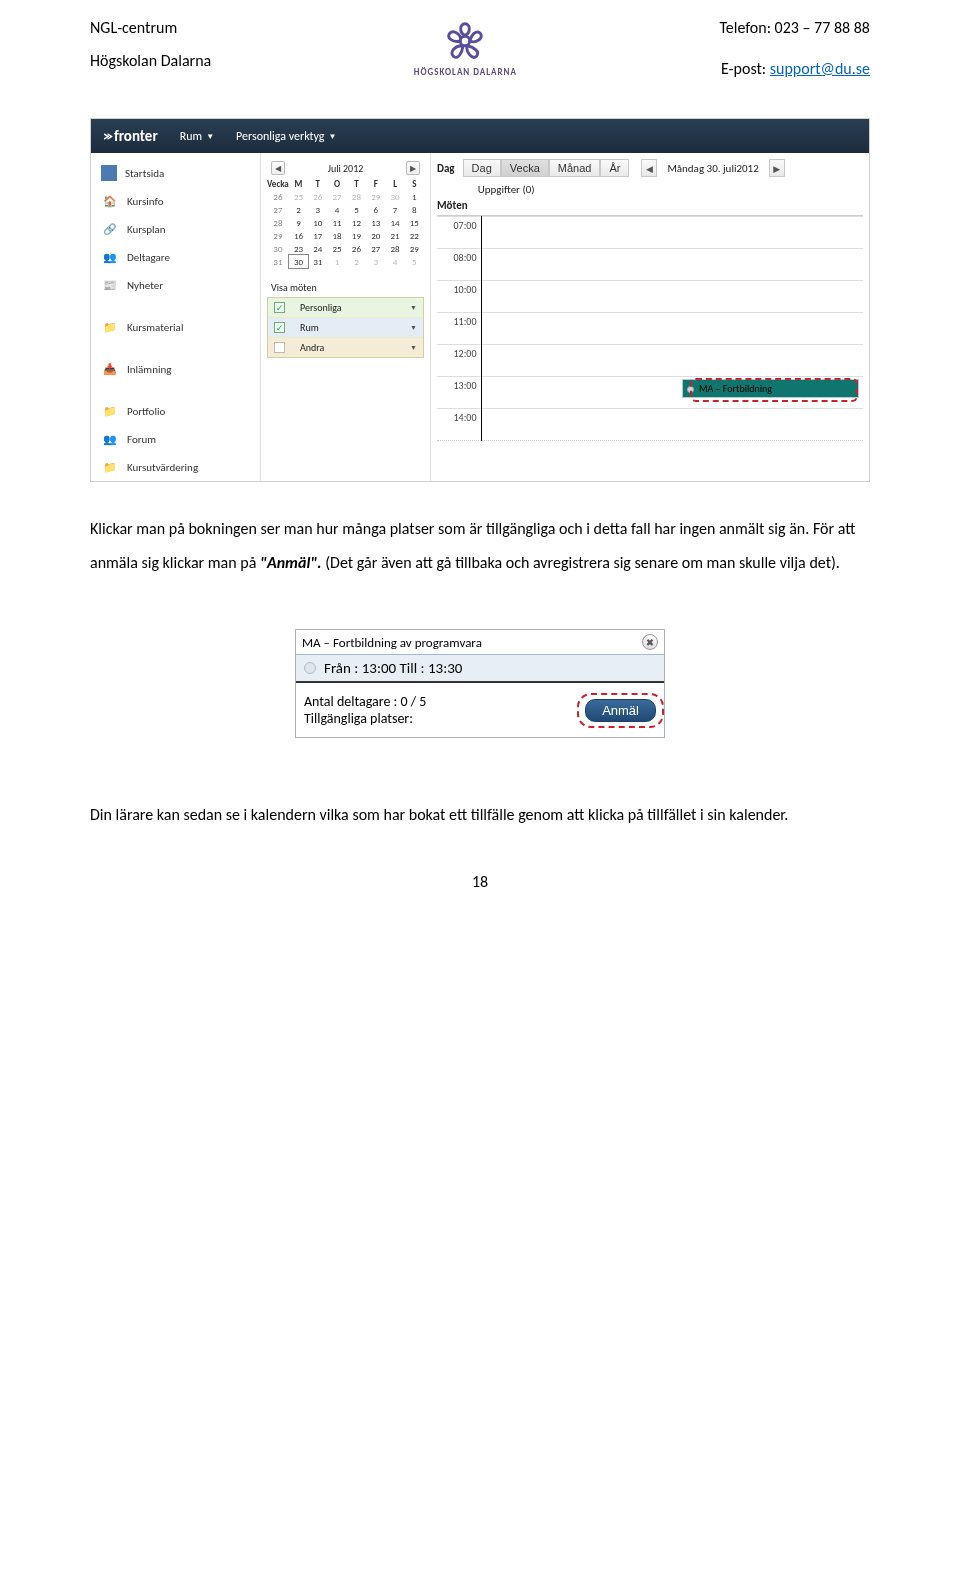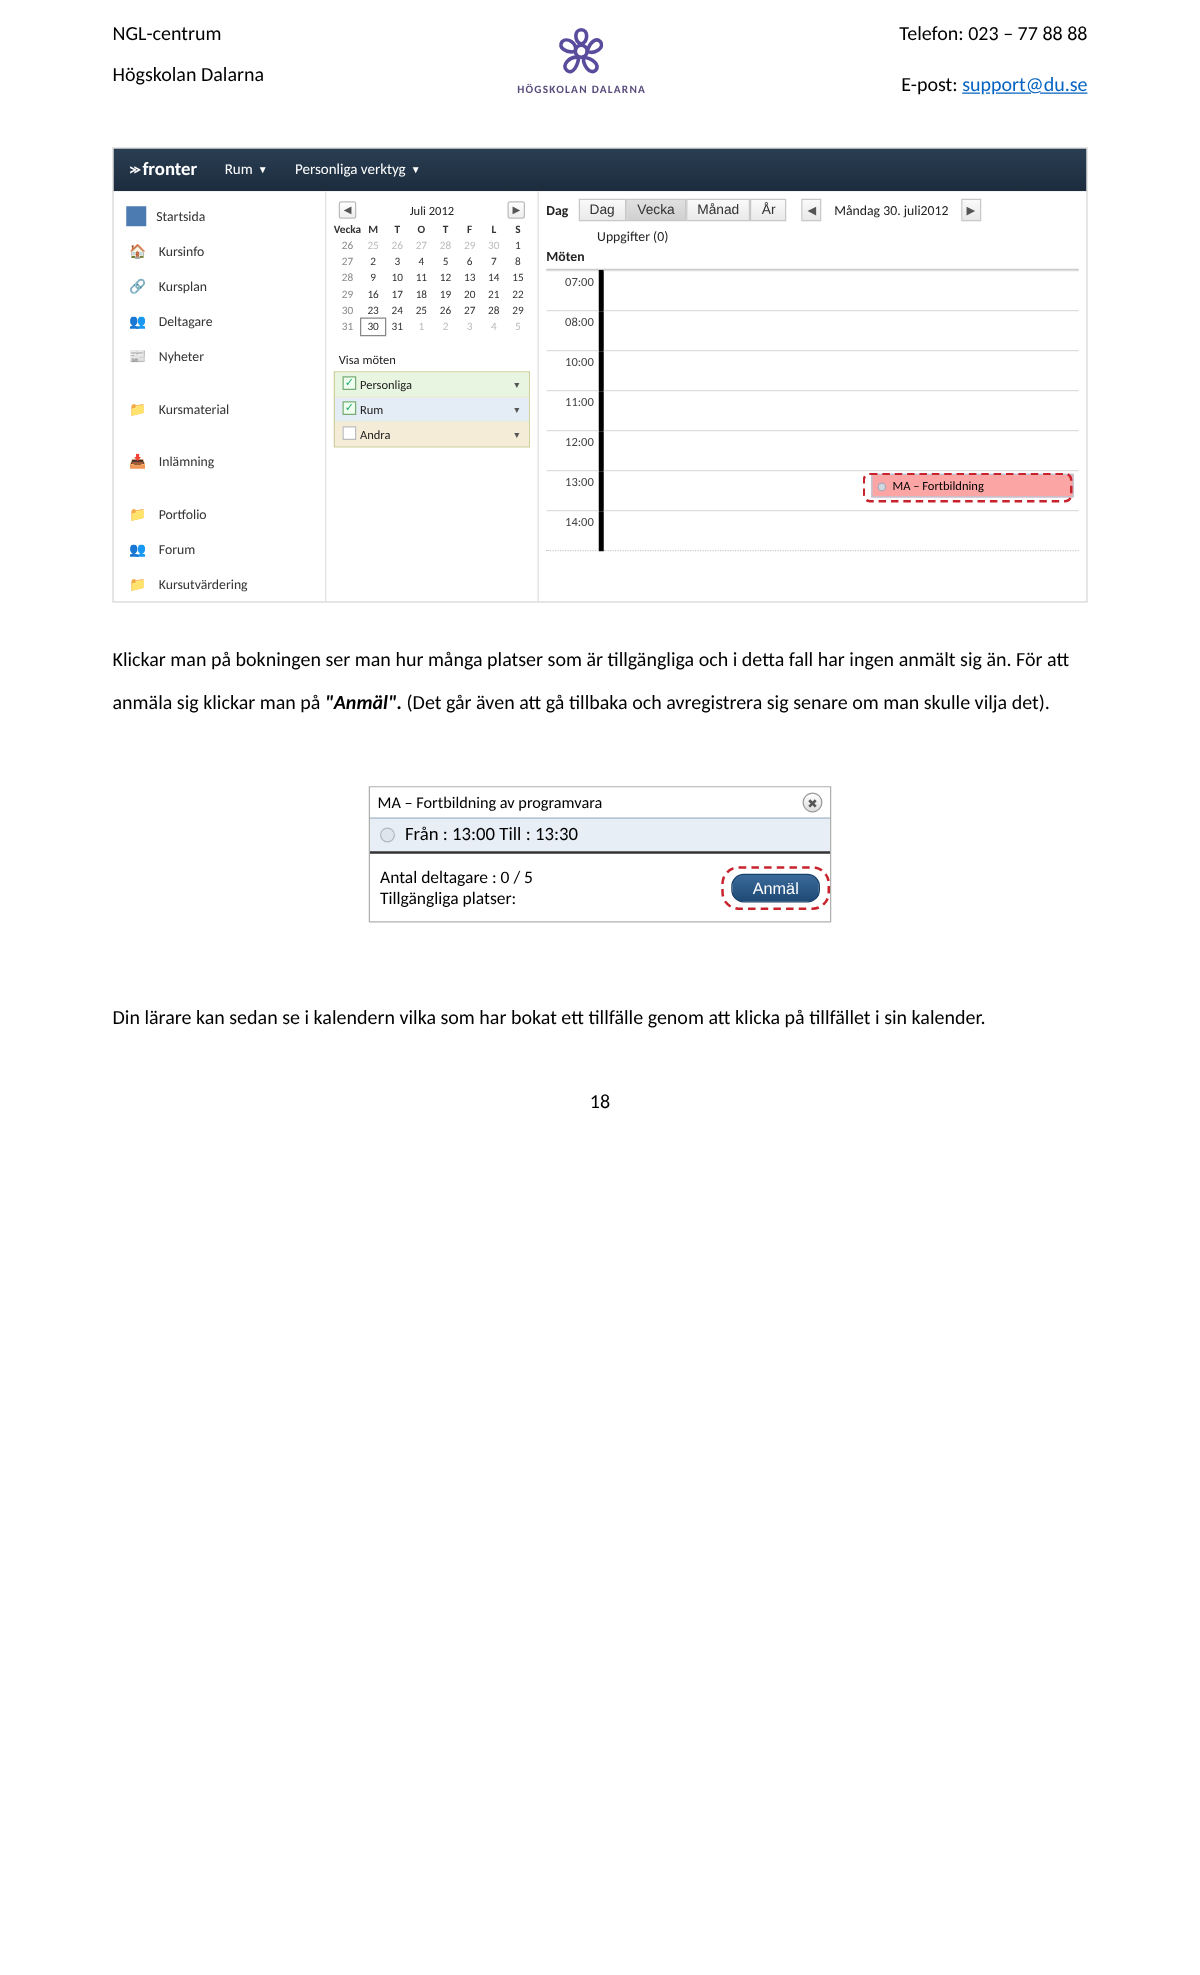--- a/index.html
+++ b/index.html
@@ -47,45 +47,45 @@
   .cal-grid th { font-weight: bold; color:#333; }
   .wknum { color:#888; }
   .other-month { color:#bbb; }
   .today-cell { outline: 1px solid #888; }
   
   .show-meet { margin-top: 10px; }
   .show-meet-head { font-size: 10px; padding: 3px 4px; }
   .show-meet-box { border:1px solid #cfcfa0; background:#fbfbe8; }
   .chk-row { display:flex; align-items:center; justify-content:space-between; padding: 3px 6px; font-size:10px; border-bottom:1px solid #ececc8;}
   .chk-row:last-child { border-bottom: none; }
-  .chk-left { display:flex; gap:3px;}
+  .chk-left { display:flex; align-items:center; gap:15px;}
   .chk { width:11px; height:11px; border:1px solid #7a7; background:#efe; }
   .chk.checked::after { content:"✓"; font-size:9px; color:#2a7; display:block; line-height:9px; text-align:center;}
   .chk.plain { background:#fff; border-color:#bbb;}
   .drop-tri { font-size:7px; color:#555;}
   .row-green { background:#e8f5e0; }
   .row-blue { background:#e4ecf5; }
   .row-tan  { background:#f5ecd8; }
   
   .day-col { flex: 1; padding: 6px 6px 0 6px; }
   .day-toolbar { display:flex; align-items:center; gap:2px; font-size:11px; margin-bottom:6px;}
   .view-btn { background: linear-gradient(#fafafa,#e9e9e9); border:1px solid #c8c8c8; padding:2px 8px; font-size:11px; color:#333;}
   .view-btn.active { background: linear-gradient(#e0e0e0,#d0d0d0); }
   .nav-arrow { width:16px; height:18px; border:1px solid #c8c8c8; background: linear-gradient(#fafafa,#e9e9e9); display:flex; align-items:center; justify-content:center; font-size:9px; color:#555;}
   .date-label { padding: 0 8px; font-size: 11px; }
   
   .daycal-head { display:flex; gap:10px; font-size:11px; border-bottom:1px solid #ccc; padding-bottom:3px; margin-bottom:0;}
   .daycal-head .h { font-weight: bold; margin-top: 16px; }
   
   .time-table { width: 100%; border-collapse: collapse; }
   .time-table td { border-bottom: 1px dotted #ccc; border-top: 1px solid #ddd; height: 32px; vertical-align: top; padding: 0;}
-  .time-table td.tcol { width: 44px; font-size: 10px; color:#444; border-right: 4px solid #000000; padding: 2px 4px 0 0; text-align: right;}
+  .time-table td.tcol { width: 44px; font-size: 10px; color:#444; border-right: 1px solid #000000; padding: 2px 4px 0 0; text-align: right;}
   .time-table td.evcol { position: relative;}
   
-  .event-chip { position: absolute; right: 4px; top: 2px; width: 162px; background:#fca5a5; border:1px solid #b8c8d8; font-size:10px; padding: 2px 6px 2px 16px; color:#2a4; color:#000;}
+  .event-chip { position: absolute; right: 4px; top: 2px; width: 177px; background:#0f766e; border:1px solid #b8c8d8; font-size:10px; padding: 2px 6px 2px 16px; color:#2a4; color:#000;}
   .event-dot { position:absolute; left:4px; top:6px; width:7px; height:7px; border-radius:50%; background:#cfd7df; border:1px solid #aab;}
   .event-highlight { position: absolute; right: 0px; top: -2px; width: 168px; height: 24px; border: 2px dashed #c8232c; border-radius: 6px; pointer-events: none;}
   
   
   .para { margin: 30px 90px 0 90px; font-size: 16px; line-height: 2.1; }
   .para .bi { font-style: italic; font-weight: bold; }
   
   
   .popup { width: 370px; margin: 50px auto 60px auto; border: 1px solid #b0b0b0; font-size: 13px; background:#fff;}
   .popup-title { display:flex; justify-content:space-between; align-items:center; padding: 4px 6px; background:#fff; }

